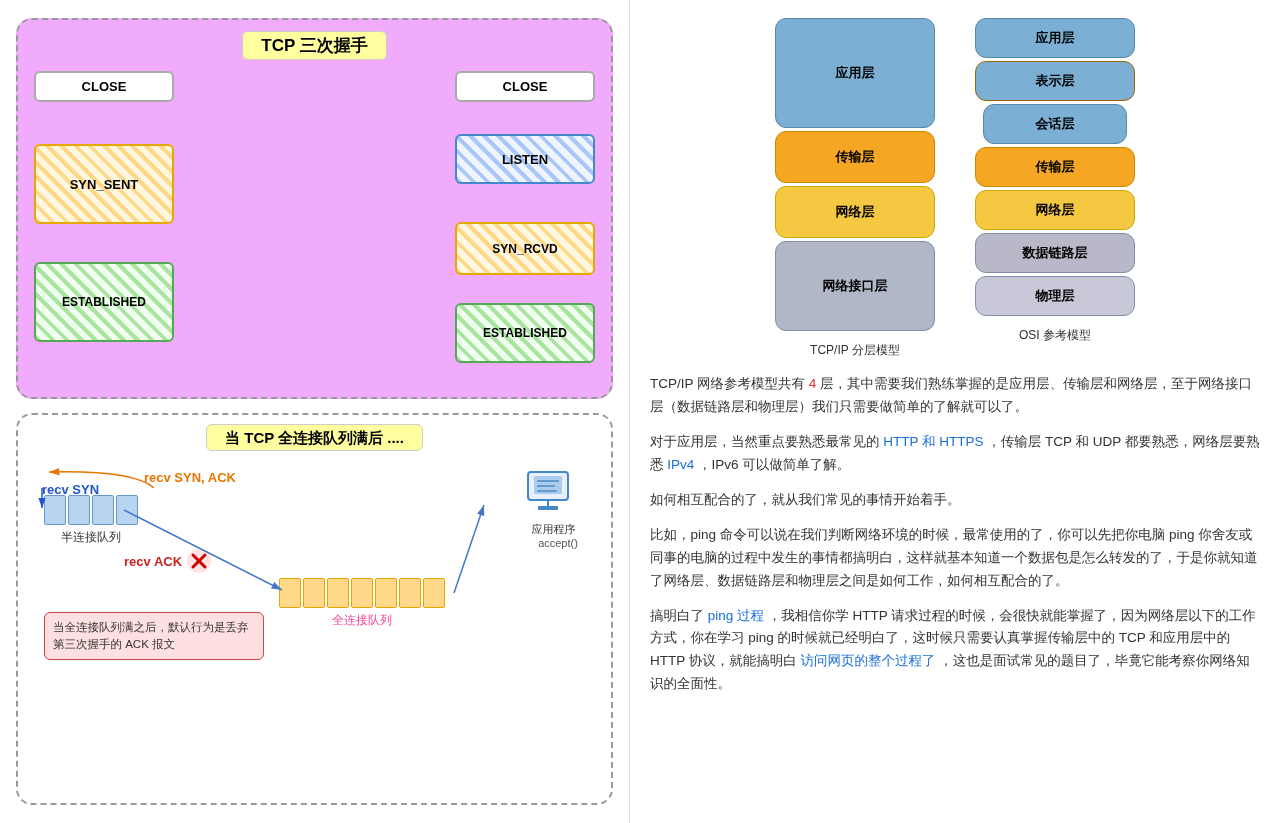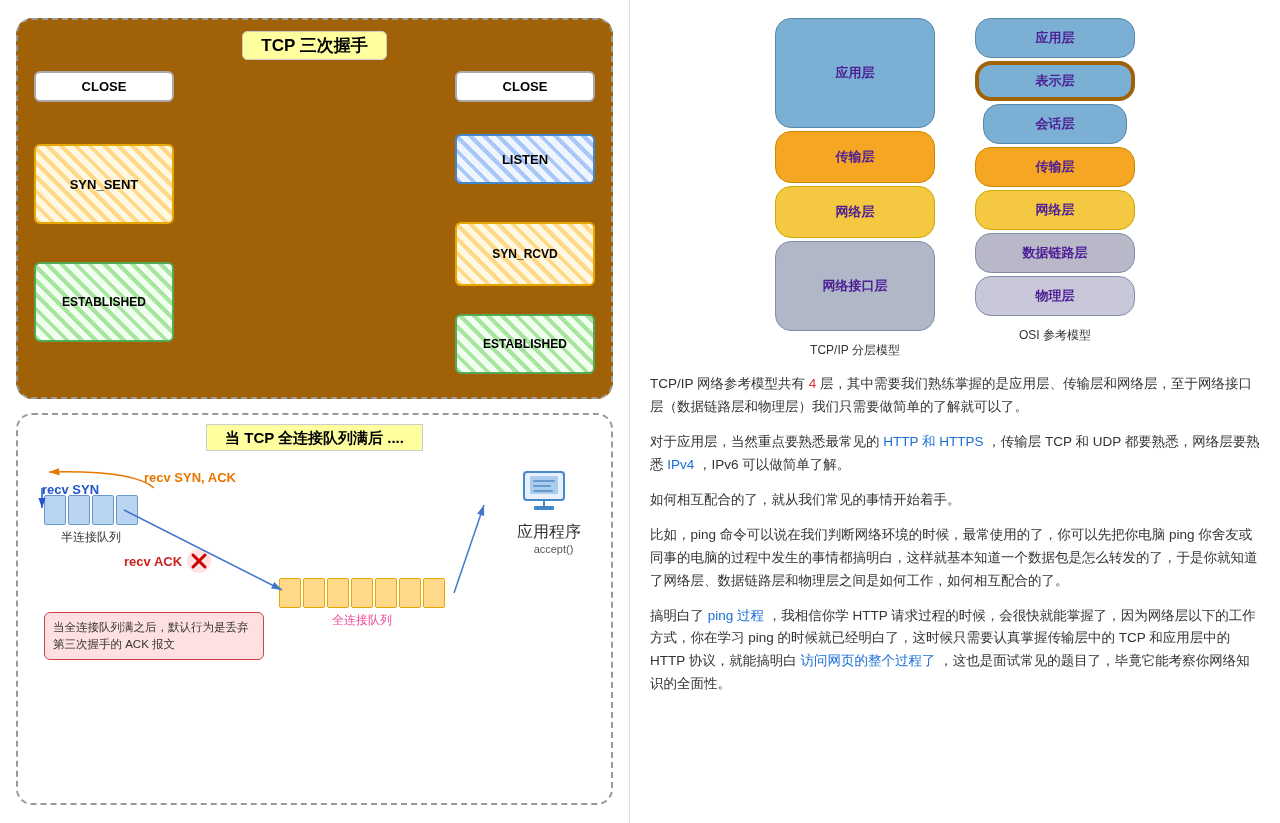--- a/index.html
+++ b/index.html
@@ -24,21 +24,21 @@
       padding: 18px 20px;
       overflow-y: auto;
     }
 
     
     .tcp-handshake-box {
       border: 2px dashed #999;
       border-radius: 16px;
       padding: 14px 16px 16px;
       position: relative;
-      background: #a16207;
+      background: #f0abfc;
     }
     .tcp-title {
       text-align: center;
       margin-bottom: 14px;
     }
     .tcp-title-label {
       background: #ffffa0;
       border: 1.5px solid #ccc;
       border-radius: 6px;
       padding: 4px 18px;
@@ -118,21 +118,21 @@
       background: #fff;
       flex: 1;
     }
     .queue-title {
       text-align: center;
       margin-bottom: 12px;
     }
     .queue-title-label {
       background: #ffffa0;
       border: 1.5px solid #ccc;
-      border-radius: 0;
+      border-radius: 6px;
       padding: 4px 18px;
       font-size: 15px;
       font-weight: bold;
     }
     .recv-syn-label {
       color: #2255cc;
       font-weight: bold;
       font-size: 13px;
       margin-bottom: 2px;
     }
@@ -188,22 +188,22 @@
       font-size: 12px;
       color: #333;
       margin-top: 8px;
     }
     .layer-block {
       display: flex;
       align-items: center;
       justify-content: center;
       font-size: 13px;
       font-weight: bold;
-      color: #4c1d95;
-      border-radius: 16px;
+      color: #000000;
+      border-radius: 11px;
     }
     
     .tcpip-app {
       width: 130px; height: 100px;
       background: #7bafd4;
       border: 1px solid #5588aa;
     }
     .tcpip-transport {
       width: 130px; height: 50px;
       background: #f5a623;
@@ -221,21 +221,21 @@
     }
     
     .osi-app {
       width: 130px; height: 40px;
       background: #7bafd4;
       border: 1px solid #5588aa;
     }
     .osi-pres {
       width: 130px; height: 40px;
       background: #7bafd4;
-      border: 4px solid #a16207;
+      border: 1px solid #a16207;
     }
     .osi-sess {
       width: 130px; height: 40px;
       background: #7bafd4;
       border: 1px solid #5588aa;
     }
     .osi-trans {
       width: 130px; height: 40px;
       background: #f5a623;
       border: 1px solid #cc8800;
@@ -314,21 +314,21 @@
 
           <line x1="10" y1="265" x2="220" y2="285" stroke="#22aa22" stroke-width="2" marker-end="url(#arrowhead-green)"></line>
           <text x="70" y="258" fill="#22aa22" font-size="13" font-weight="bold">ACK</text>
           <text x="60" y="274" fill="#22aa22" font-size="12">ack = y + 1</text>
         </svg>
       </div>
 
       <div class="hd-right">
         <div class="state-box" style="margin-bottom:4px;">CLOSE</div>
         <div class="state-box hatched-blue" style="height:50px;display:flex;align-items:center;justify-content:center;margin-top:20px;">LISTEN</div>
-        <div class="state-box hatched-orange" style="height:64px;display:flex;align-items:center;justify-content:center;margin-top:30px;font-size:12px;">SYN_RCVD</div>
+        <div class="state-box hatched-orange" style="height:53px;display:flex;align-items:center;justify-content:center;margin-top:30px;font-size:12px;">SYN_RCVD</div>
         <div class="state-box hatched-green" style="height:60px;display:flex;align-items:center;justify-content:center;margin-top:20px;font-size:12px;">ESTABLISHED</div>
       </div>
     </div>
   </div>
 
   <div class="tcp-queue-box">
     <div class="queue-title">
       <span class="queue-title-label">当 TCP 全连接队列满后 ....</span>
     </div>
     <div style="position:relative;height:200px;">
@@ -377,21 +377,21 @@
         <svg width="55" height="48" viewBox="0 0 55 48">
           <rect x="2" y="2" width="40" height="28" rx="3" fill="#e8f0ff" stroke="#4488cc" stroke-width="2"></rect>
           <rect x="8" y="6" width="28" height="18" rx="1" fill="#aaccee"></rect>
           <line x1="22" y1="30" x2="22" y2="38" stroke="#4488cc" stroke-width="2"></line>
           <rect x="12" y="36" width="20" height="4" rx="1" fill="#4488cc"></rect>
 
           <rect x="11" y="10" width="22" height="2" rx="1" fill="#6699cc"></rect>
           <rect x="11" y="15" width="18" height="2" rx="1" fill="#6699cc"></rect>
           <rect x="11" y="20" width="20" height="2" rx="1" fill="#6699cc"></rect>
         </svg>
-        <div style="font-size:16px;color:#333;">应用程序</div>
+        <div style="font-size:11px;color:#333;">应用程序</div>
         <div style="font-size:11px;color:#555;margin-left:9px;">accept()</div>
       </div>
 
       <div class="warning-box" style="position:absolute;bottom:0;left:10px;width:220px;">
         <span>当全连接队列满之后，默认行为是丢弃第三次握手的 ACK 报文</span>
       </div>
 
       <svg style="position:absolute;top:0;left:0;width:100%;height:100%;pointer-events:none;">
         <defs>
           <marker id="qa-blue" markerWidth="7" markerHeight="5" refX="7" refY="2.5" orient="auto">

